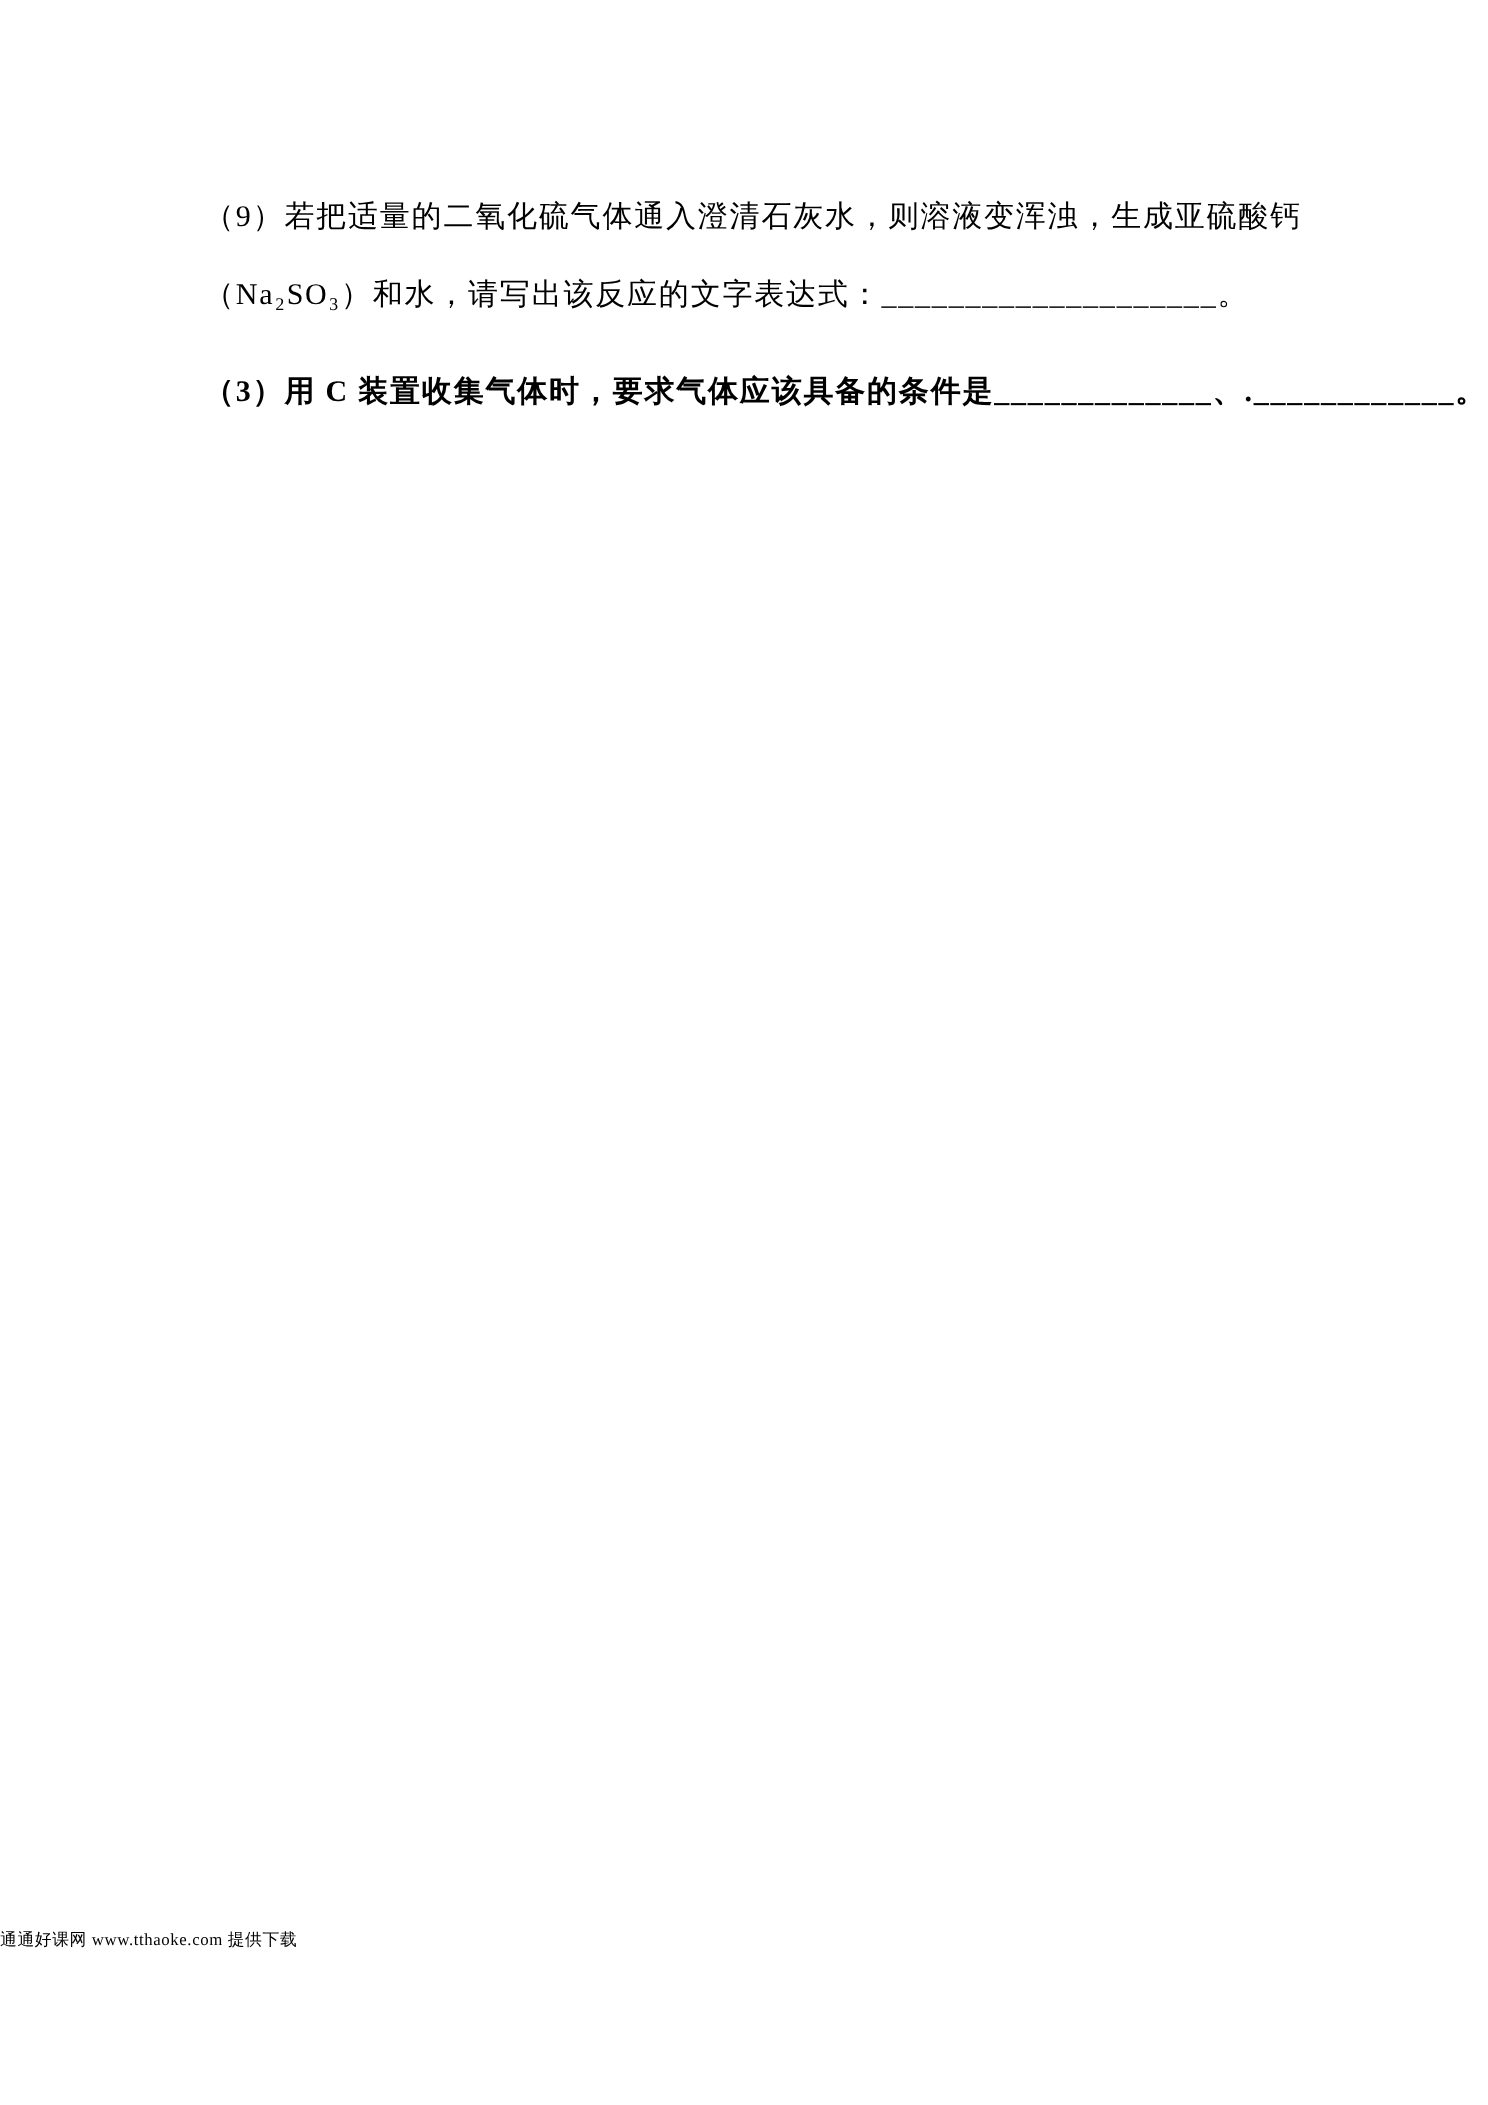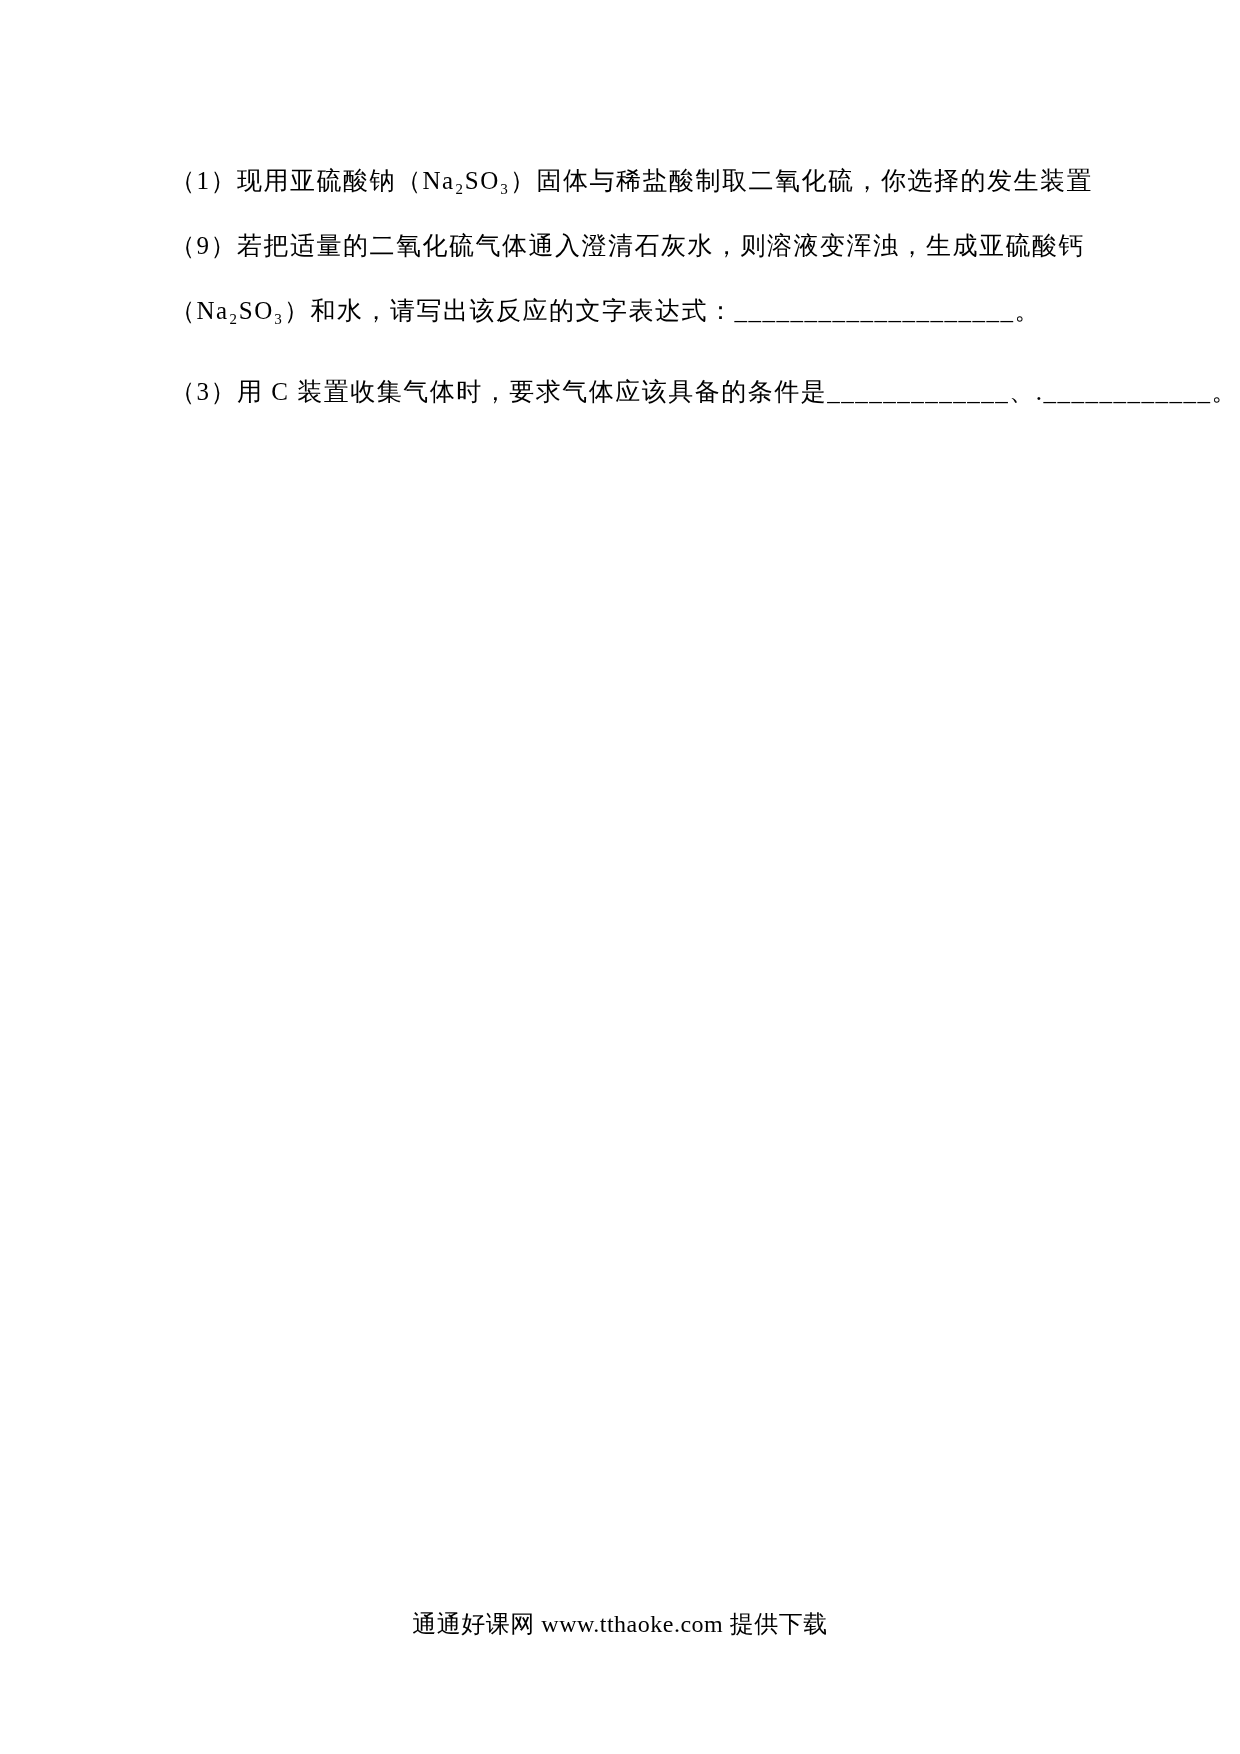--- a/index.html
+++ b/index.html
@@ -23,40 +23,40 @@
   }
   .doc-line {
     font-size: 25px;
     line-height: 65px;
     letter-spacing: 1.5px;
     white-space: nowrap;
     color: #000000;
   }
   .para-gap {
     margin-top: 16px;
+    font-weight: bold;
   }
   .footer {
     position: absolute;
     top: 1608px;
     left: 0;
     width: 100%;
-    text-align: center;
-    font-size: 24px;
+    text-align: left;
+    font-size: 14px;
     letter-spacing: 0.5px;
     color: #000000;
   }
 </style>
 </head>
 <body>
 
 <div class="page">
 
   <div class="content">
 
-    <p class="doc-line">（1）现用亚硫酸钠（Na₂SO₃）固体与稀盐酸制取二氧化硫，你选择的发生装置</p>
 
     <p class="doc-line">（9）若把适量的二氧化硫气体通入澄清石灰水，则溶液变浑浊，生成亚硫酸钙</p>
     <p class="doc-line">（Na₂SO₃）和水，请写出该反应的文字表达式：____________________。</p>
 
     <p class="doc-line para-gap">（3）用 C 装置收集气体时，要求气体应该具备的条件是_____________、.____________。</p>
 
   </div>
 
   <div class="footer">通通好课网  www.tthaoke.com 提供下载</div>
 

